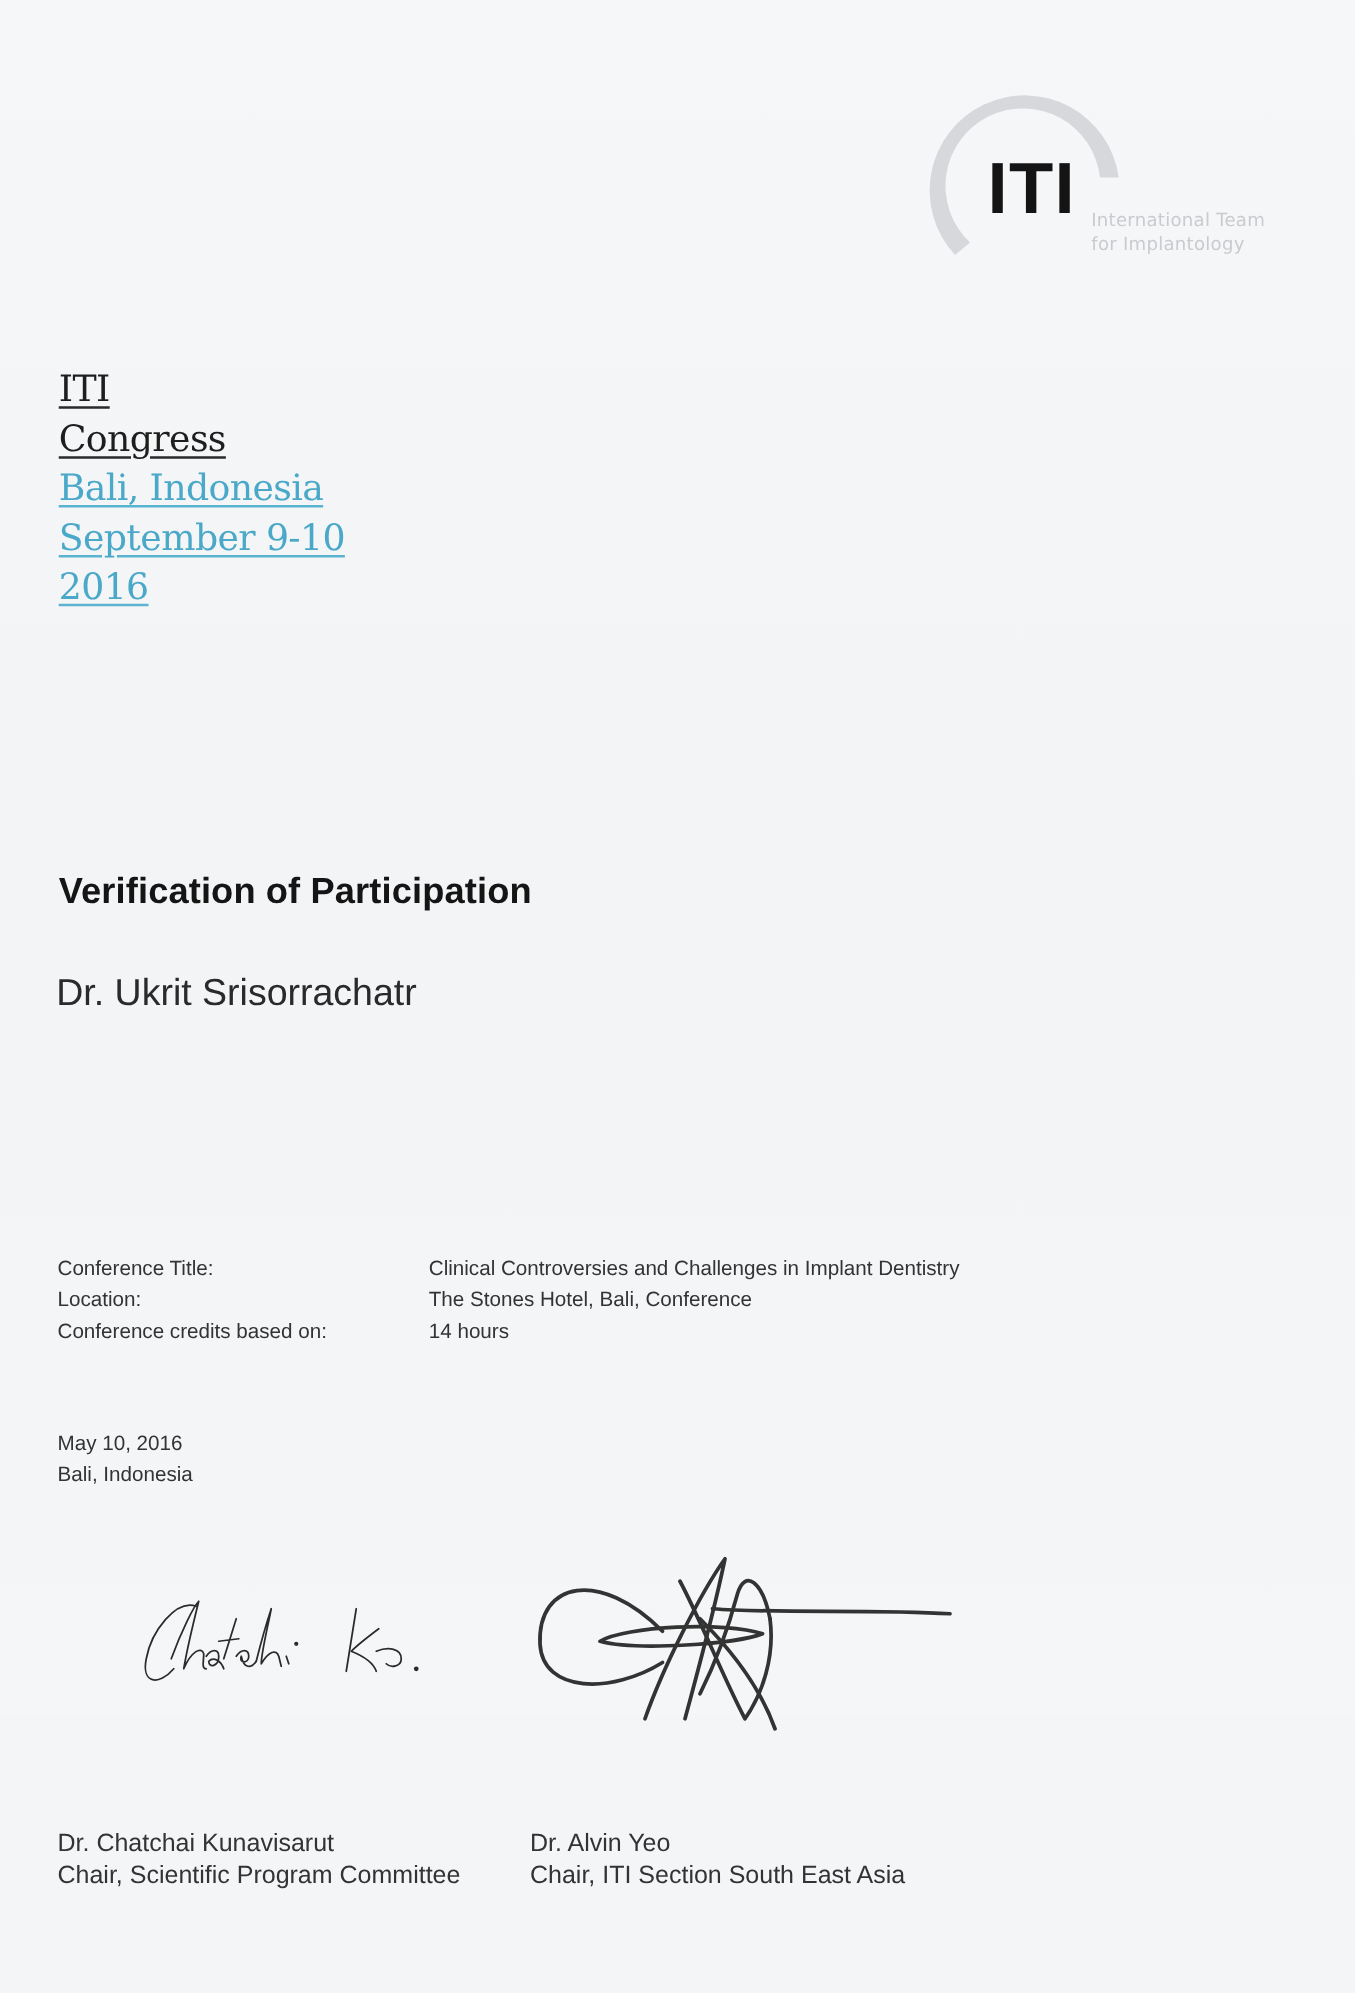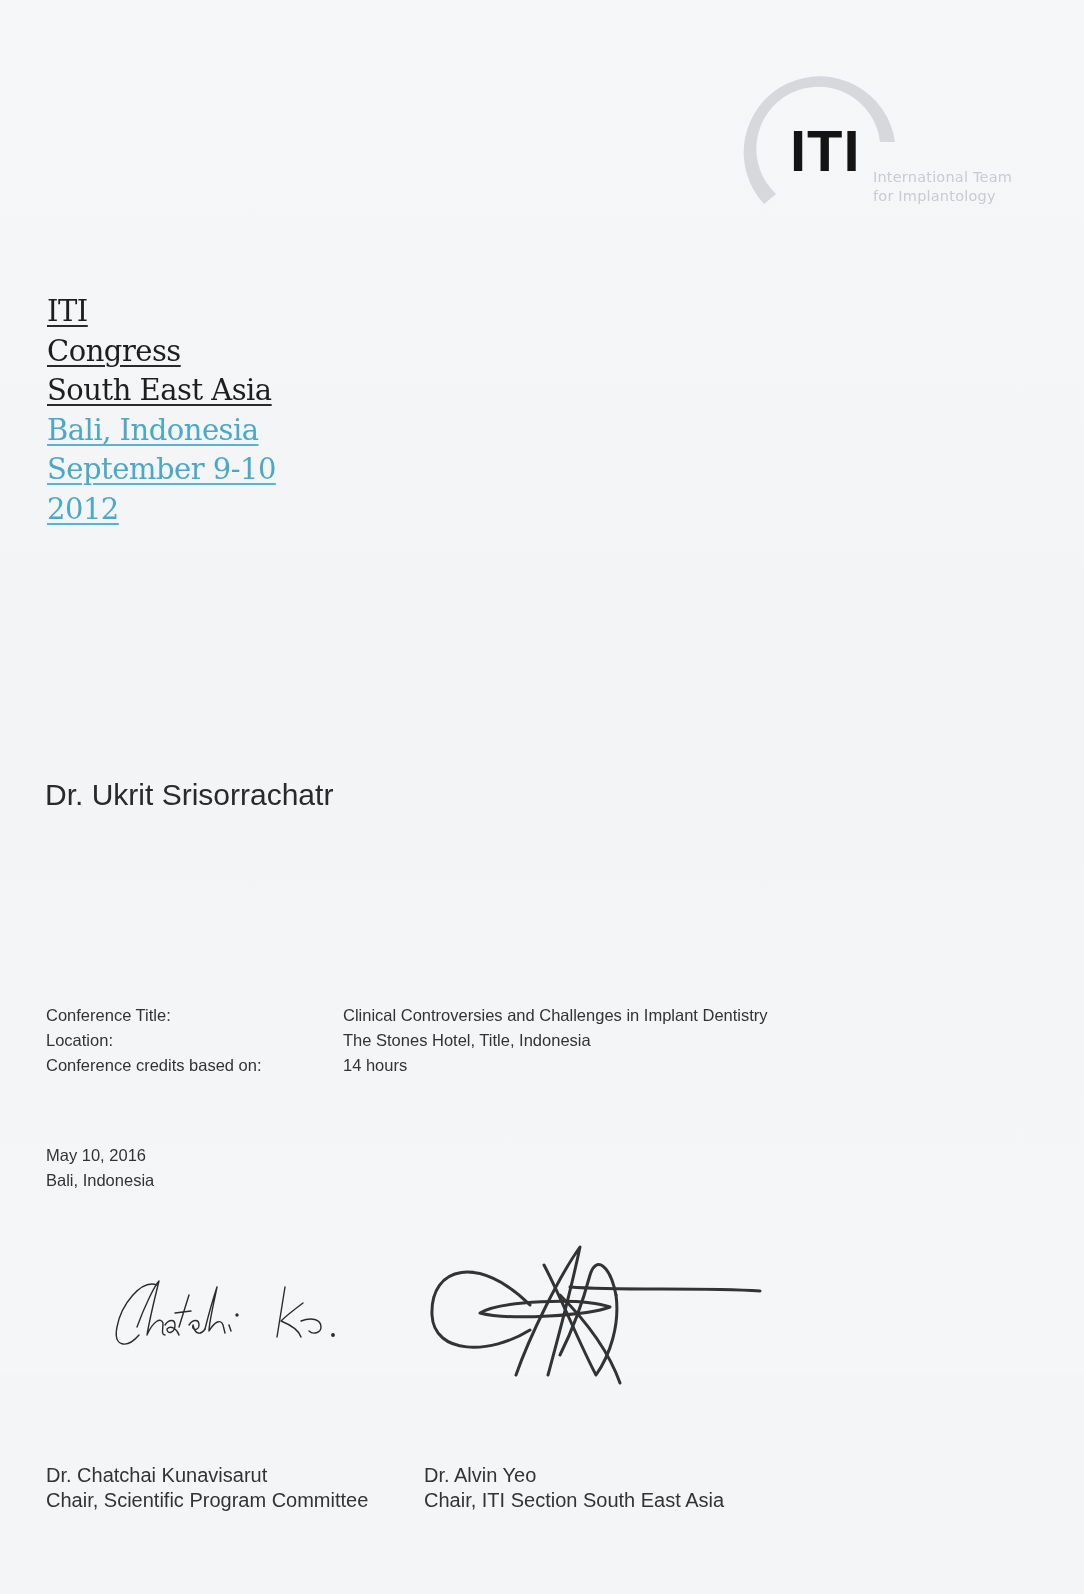--- a/index.html
+++ b/index.html
@@ -146,36 +146,36 @@
     <div class="logo-mark">ITI</div>
     <div class="logo-tagline">
       <div>International Team</div>
       <div>for Implantology</div>
     </div>
   </div>
 
   <div class="congress">
     <div class="line dark"><span>ITI</span></div>
     <div class="line dark"><span>Congress</span></div>
-    <div class="line dark"><span>South East Asia</span></div>
     <div class="line blue"><span>Bali, Indonesia</span></div>
     <div class="line blue"><span>September 9-10</span></div>
-    <div class="line blue"><span>2012</span></div>
-  </div>
-
+    <div class="line blue"><span>2016</span></div>
+  </div>
+
+  <div class="doc-title">Verification of Participation</div>
   <div class="recipient">Dr. Ukrit Srisorrachatr</div>
 
   <div class="details">
     <div class="row">
       <div class="label">Conference Title:</div>
       <div class="value">Clinical Controversies and Challenges in Implant Dentistry</div>
     </div>
     <div class="row">
       <div class="label">Location:</div>
-      <div class="value">The Stones Hotel, Title, Indonesia</div>
+      <div class="value">The Stones Hotel, Bali, Conference</div>
     </div>
     <div class="row">
       <div class="label">Conference credits based on:</div>
       <div class="value">14 hours</div>
     </div>
   </div>
 
   <div class="issued">
     <div>May 10, 2016</div>
     <div>Bali, Indonesia</div>

